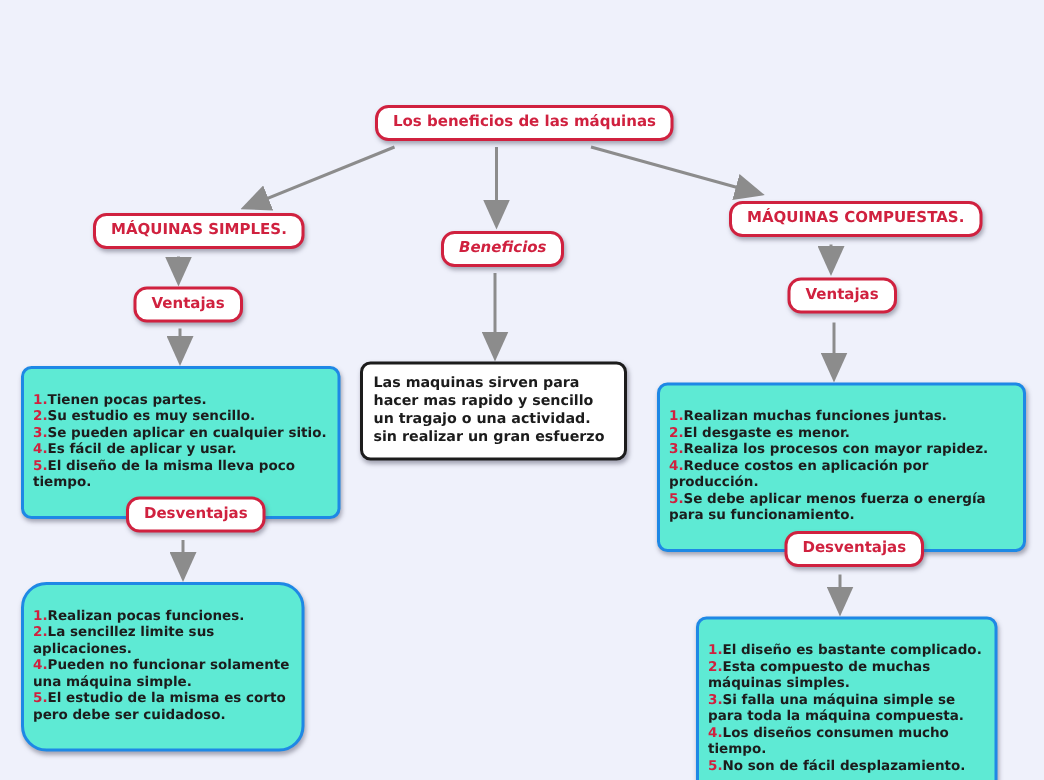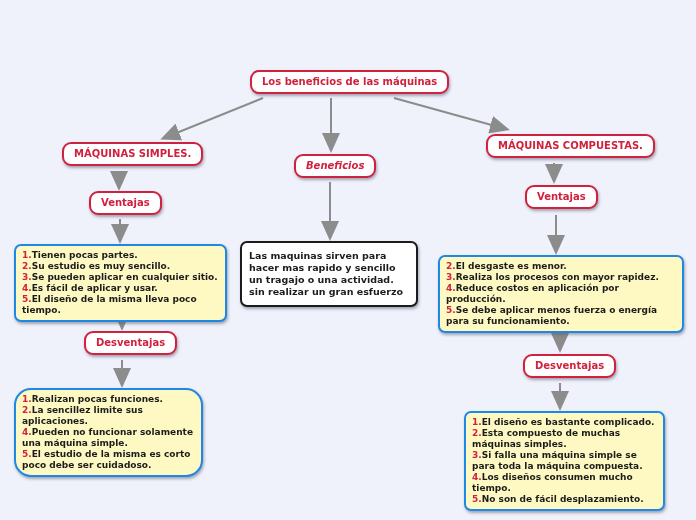--- a/index.html
+++ b/index.html
@@ -33,28 +33,28 @@
     font-size:10px;
     line-height:12px;
     padding:4px 10px;
     white-space:nowrap;
     box-shadow:1px 2px 3px rgba(90,90,110,.5);
     cursor:pointer;
   }
   .listbox{
     position:absolute;
     box-sizing:border-box;
-    background:#fef9c3;
+    background:#5eead4;
     border:2px solid var(--blue,#1e88e5);
     border-radius:7px;
     color:var(--dark,#1c1c1c);
     font-weight:bold;
     font-size:9px;
     line-height:11px;
-    padding:4px 6px;
+    padding:16px 6px;
     box-shadow:1px 2px 3px rgba(90,90,110,.5);
     cursor:pointer;
   }
   .listbox .num{color:var(--red,#d0213f);}
   .textbox{
     position:absolute;
     box-sizing:border-box;
     background:#fff;
     border:2px solid var(--dark,#1c1c1c);
     border-radius:7px;
@@ -122,35 +122,36 @@
 
   <div class="textbox" style="left:240px;top:217px;width:178px;">
     <span>Las maquinas sirven para hacer mas rapido y sencillo un tragajo o una actividad. sin realizar un gran esfuerzo</span>
   </div>
 
   <div class="node" style="left:525px;top:161px;">
     <span>Ventajas</span>
   </div>
 
   <div class="listbox" style="left:438px;top:231px;width:246px;">
+      <div><span class="num">1.</span><span>Realizan muchas funciones juntas.</span></div>
       <div><span class="num">2.</span><span>El desgaste es menor.</span></div>
       <div><span class="num">3.</span><span>Realiza los procesos con mayor rapidez.</span></div>
       <div><span class="num">4.</span><span>Reduce costos en aplicación por producción.</span></div>
       <div><span class="num">5.</span><span>Se debe aplicar menos fuerza o energía para su funcionamiento.</span></div>
     </div>
 
   <div class="node" style="left:84px;top:307px;">
     <span>Desventajas</span>
   </div>
 
   <div class="listbox" style="left:14px;top:364px;width:189px;border-radius:17px;">
       <div><span class="num">1.</span><span>Realizan pocas funciones.</span></div>
       <div><span class="num">2.</span><span>La sencillez limite sus aplicaciones.</span></div>
       <div><span class="num">4.</span><span>Pueden no funcionar solamente una máquina simple.</span></div>
-      <div><span class="num">5.</span><span>El estudio de la misma es corto poco debe ser cuidadoso.</span></div>
+      <div><span class="num">5.</span><span>El estudio de la misma es corto pero debe ser cuidadoso.</span></div>
     </div>
 
   <div class="node" style="left:523px;top:330px;">
     <span>Desventajas</span>
   </div>
 
   <div class="listbox" style="left:464px;top:387px;width:201px;">
       <div><span class="num">1.</span><span>El diseño es bastante complicado.</span></div>
       <div><span class="num">2.</span><span>Esta compuesto de muchas máquinas simples.</span></div>
       <div><span class="num">3.</span><span>Si falla una máquina simple se para toda la máquina compuesta.</span></div>

